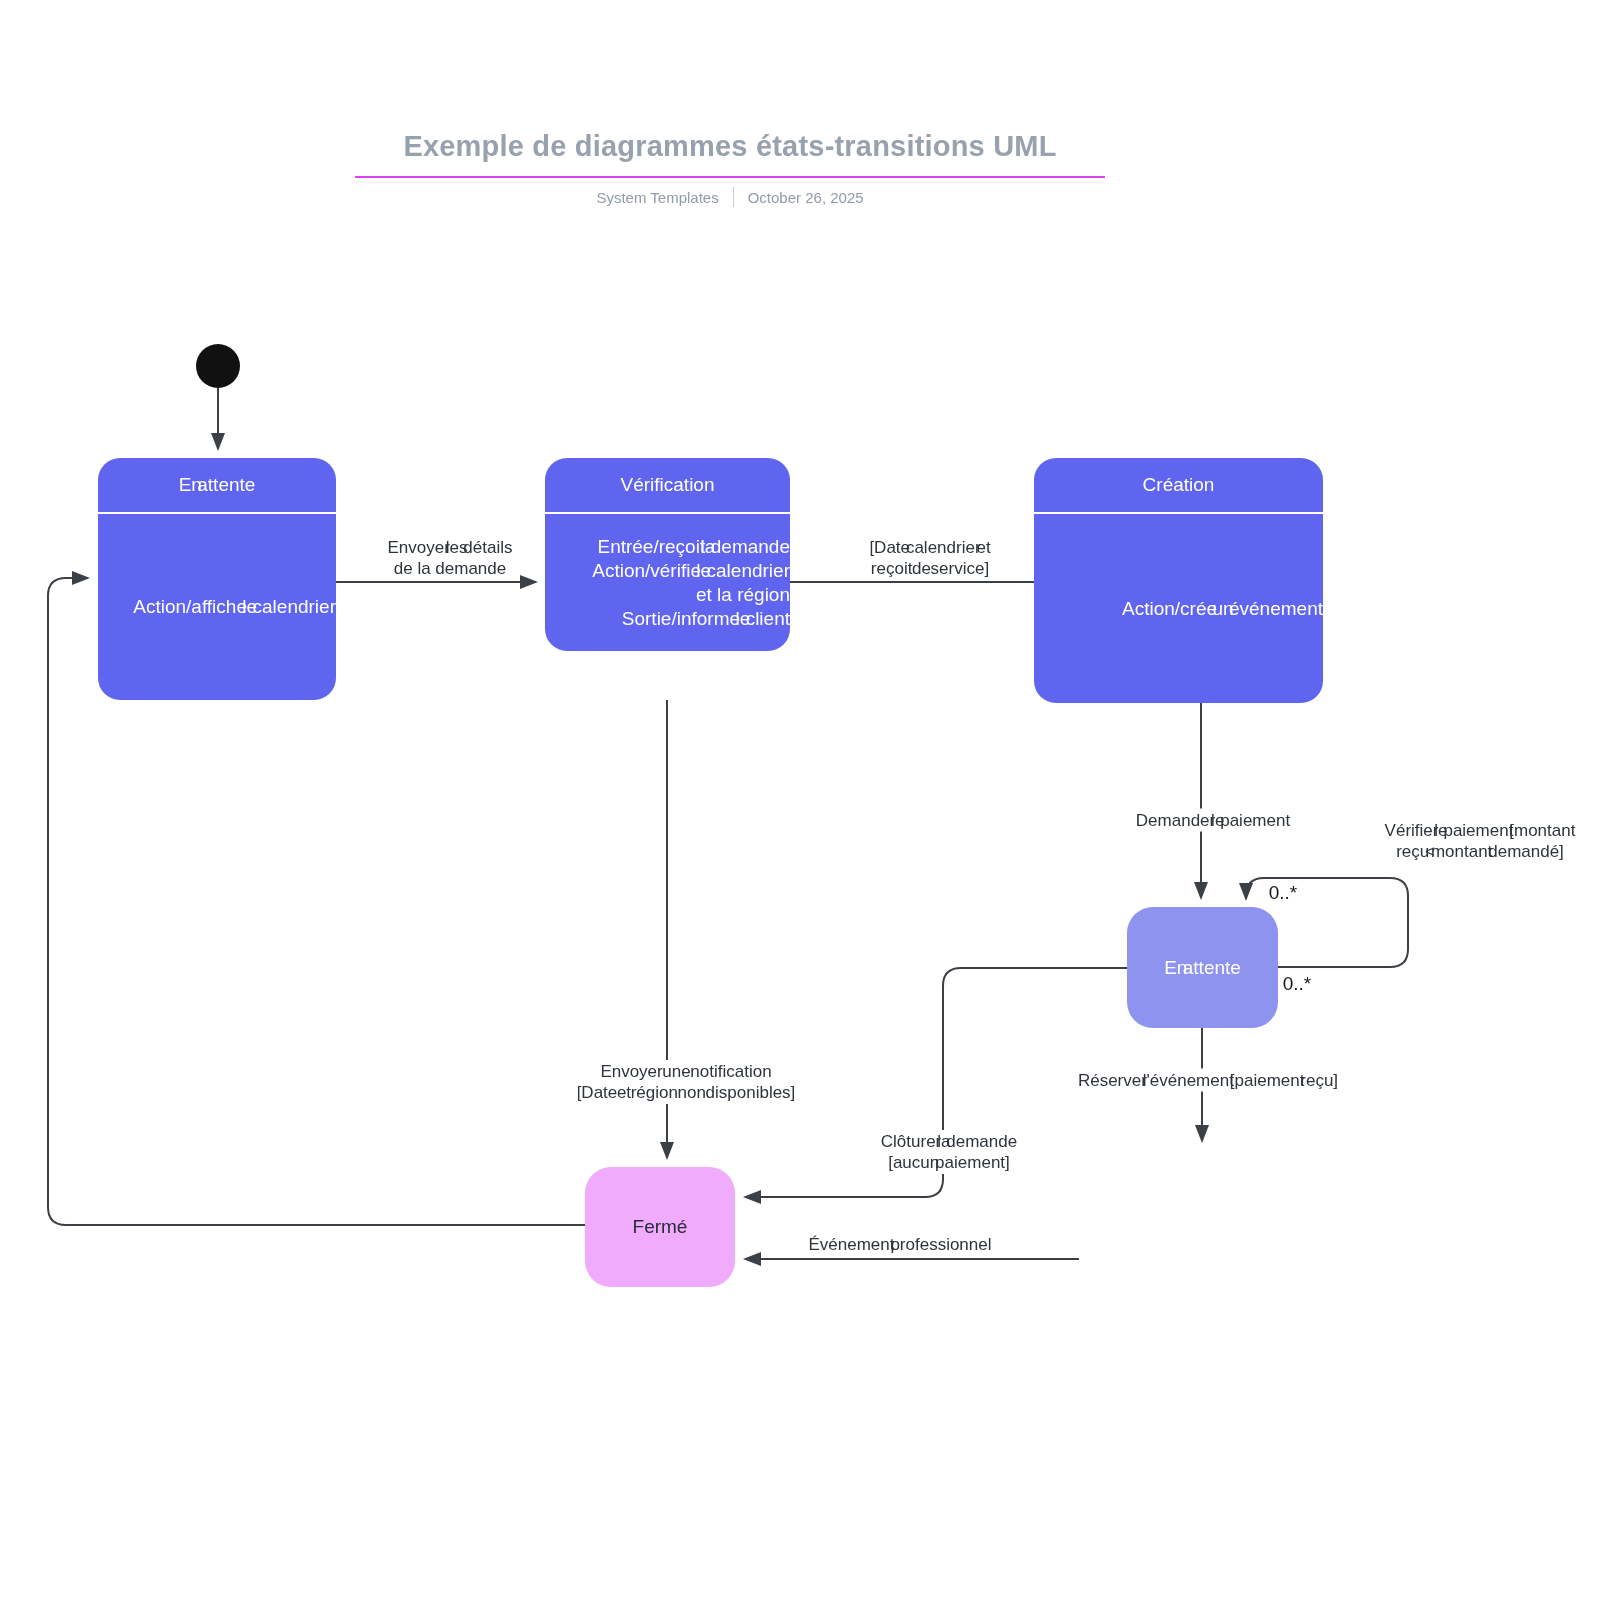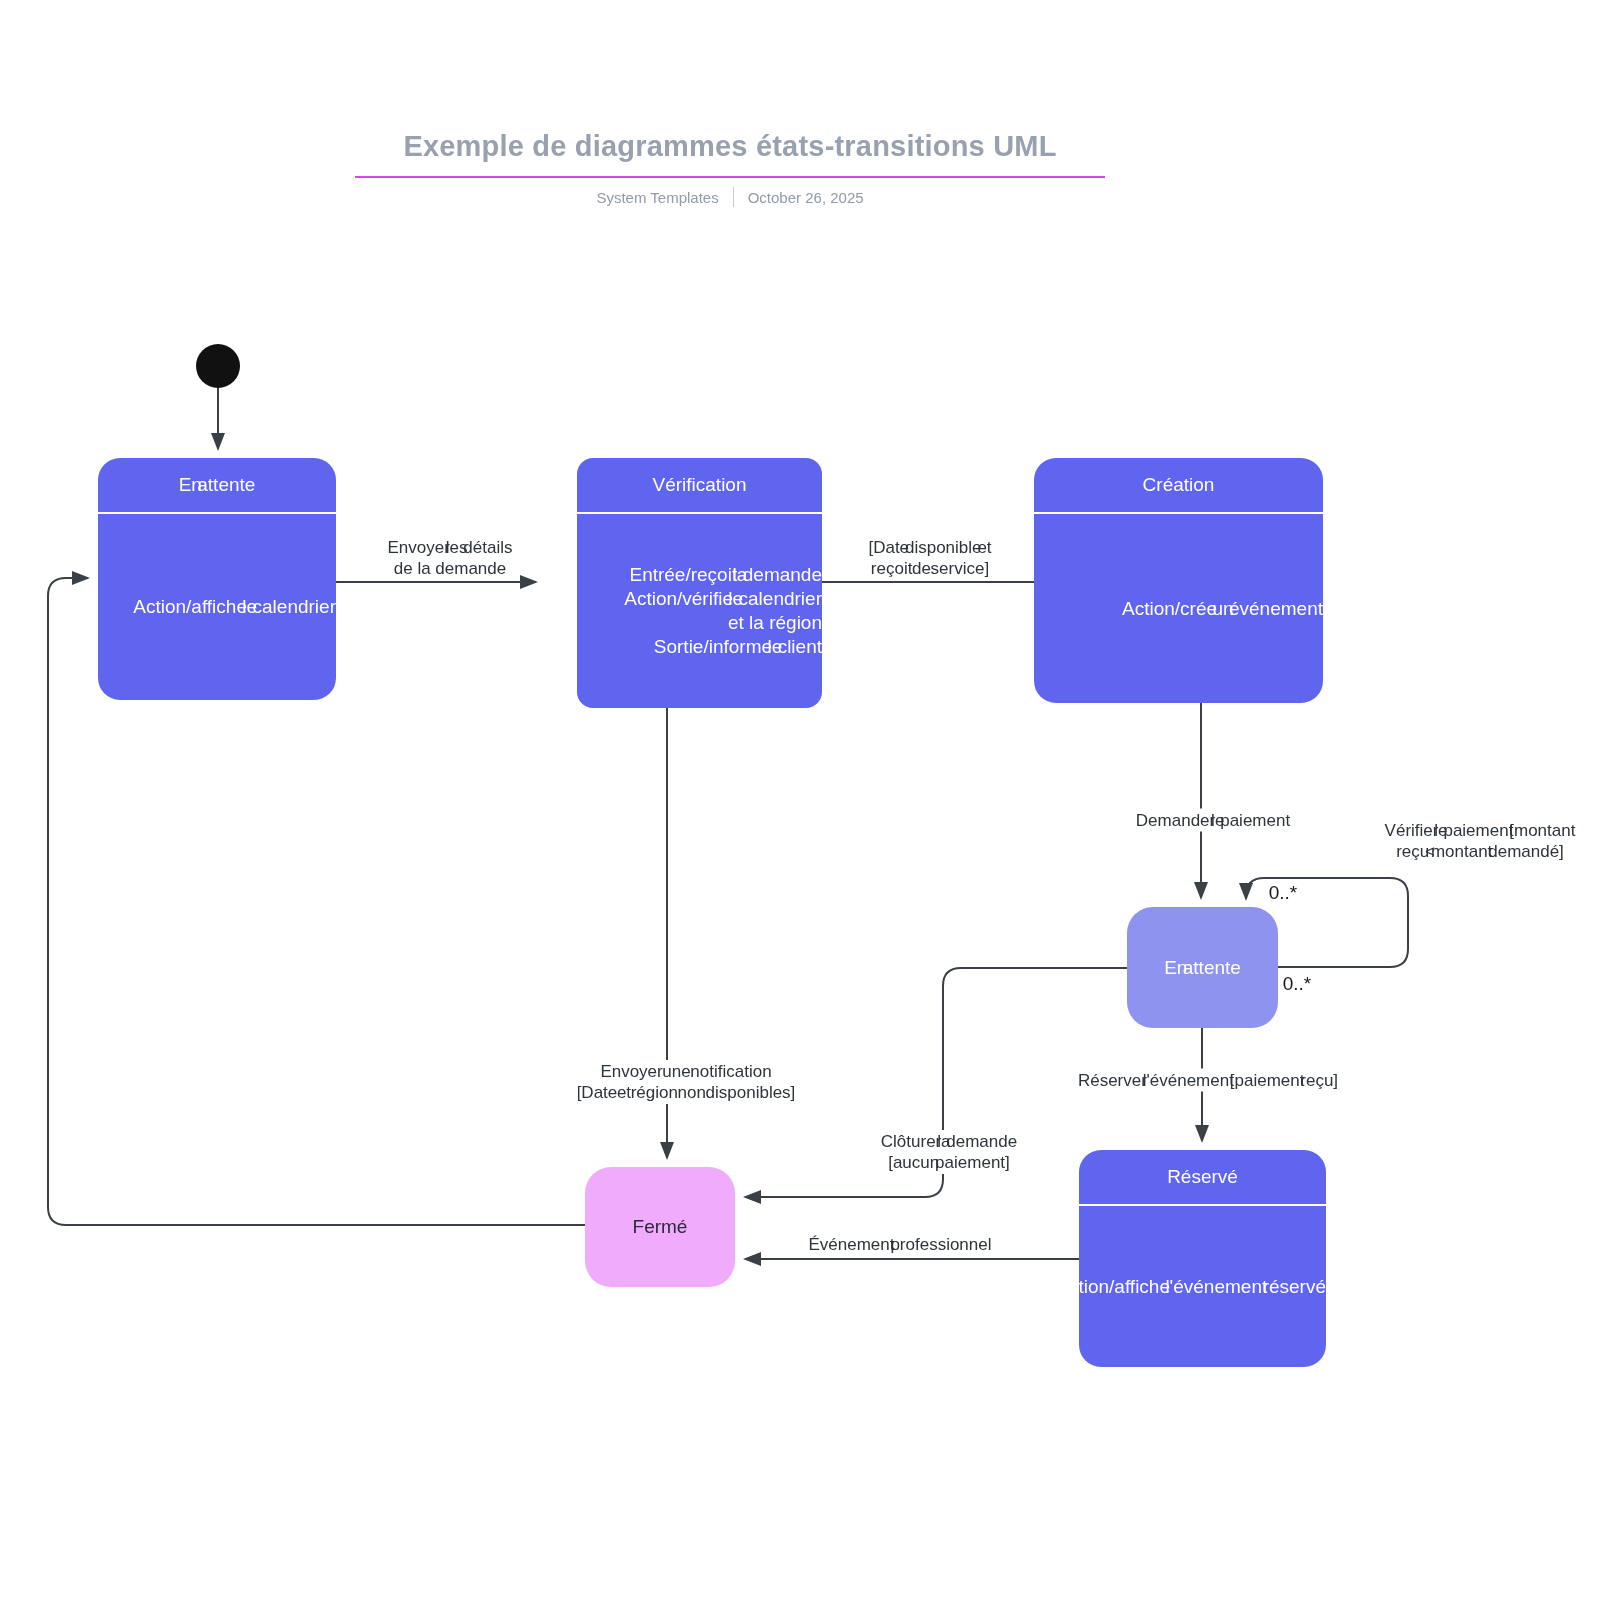--- a/index.html
+++ b/index.html
@@ -95,59 +95,53 @@
     </g>
   </svg>
 
   <div class="state" style="left:98px; top:458px; width:238px; height:242px;">
     <div class="state-title ov">En attente</div>
     <div class="state-body">
       <div class="ov">Action/affiche le calendrier</div>
     </div>
   </div>
 
-  <div class="state" style="left:577px; top:458px; width:245px; height:250px;border-radius:16px;">
+  <div class="state" style="left:545px; top:458px; width:245px; height:193px;">
     <div class="state-title">Vérification</div>
     <div class="state-body">
       <div class="ov">Entrée/reçoit la demande</div>
       <div class="ov">Action/vérifie le calendrier</div>
       <div>et la région</div>
       <div class="ov">Sortie/informe le client</div>
     </div>
   </div>
 
   <div class="state" style="left:1034px; top:458px; width:289px; height:245px;">
     <div class="state-title">Création</div>
     <div class="state-body">
       <div class="ov">Action/crée un événement</div>
     </div>
   </div>
 
   <div class="state simple waiting" style="left:1127px; top:907px; width:151px; height:121px;">
     <div class="ov">En attente</div>
   </div>
 
-  <div class="state" style="left:1079px; top:1150px; width:247px; height:217px;">
-    <div class="state-title">Réservé</div>
-    <div class="state-body">
-      <div class="ov">Action/affiche l'événement réservé</div>
-    </div>
-  </div>
 
   <div class="state simple closed" style="left:585px; top:1167px; width:150px; height:120px;">
     <div>Fermé</div>
   </div>
 
   <div class="edge-label" style="left:450px; top:558px;">
     <div class="ov">Envoyer les détails</div>
     <div>de la demande</div>
   </div>
 
   <div class="edge-label" style="left:930px; top:558px;">
-    <div class="ov">[Date disponible et</div>
+    <div class="ov">[Date calendrier et</div>
     <div class="ov2">reçoit de service]</div>
   </div>
 
   <div class="edge-label" style="left:1213px; top:820px;">
     <div class="ov">Demander le paiement</div>
   </div>
 
   <div class="edge-label" style="left:1480px; top:841px;">
     <div class="ov">Vérifier le paiement [montant</div>
     <div class="ov">reçu &lt; montant demandé]</div>

